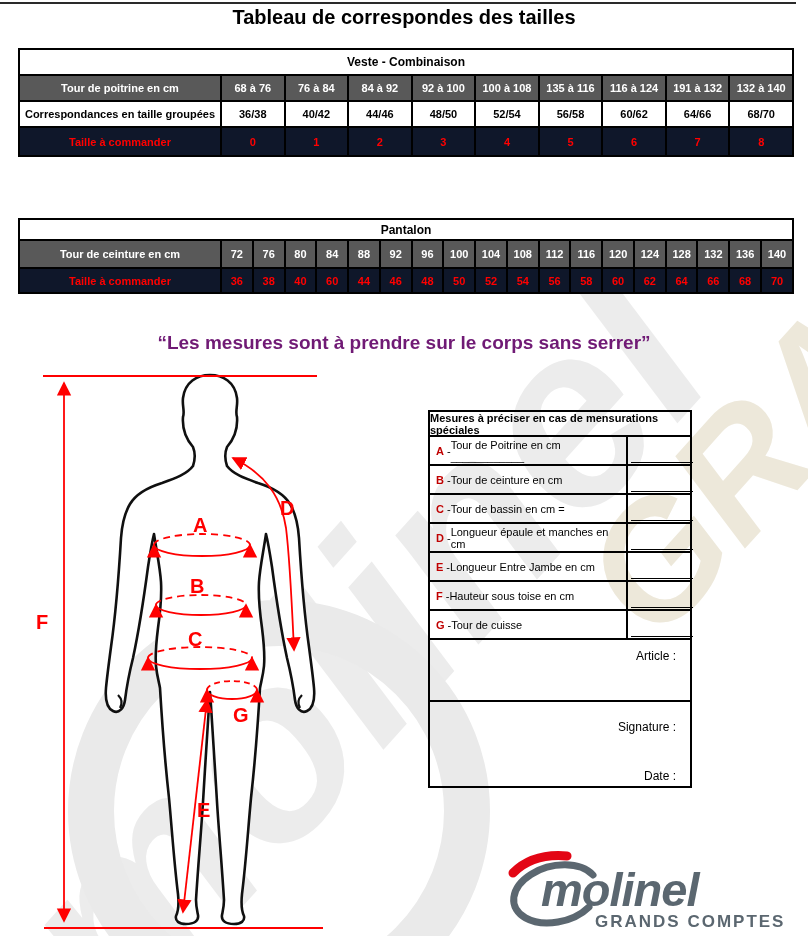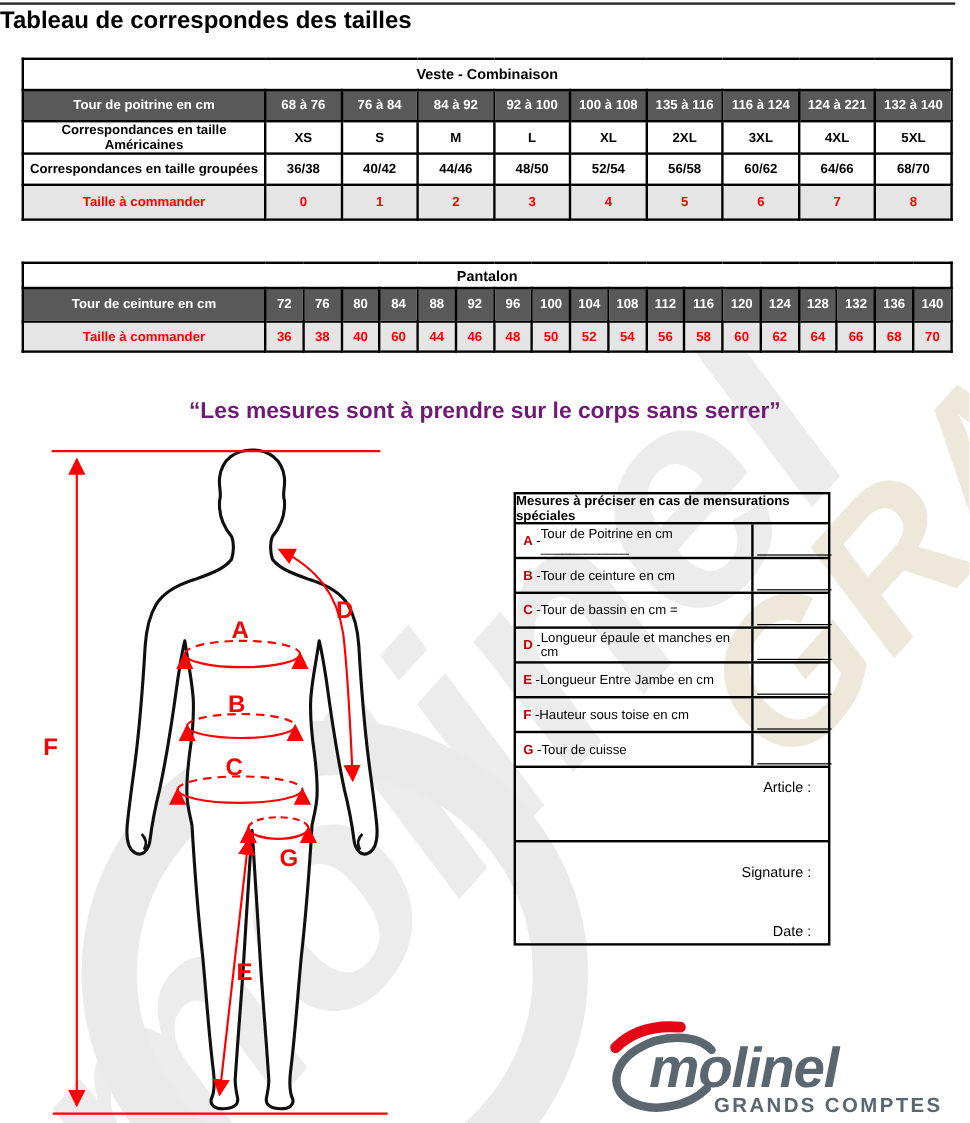--- a/index.html
+++ b/index.html
@@ -9,31 +9,31 @@
   .wm{position:absolute;z-index:0;white-space:nowrap;pointer-events:none;}
   .wm1{left:-50px;top:880px;font-size:255px;font-weight:bold;font-style:italic;
        color:#ececec;transform:rotate(-48deg);transform-origin:0 0;}
   .wm2{left:545px;top:545px;font-size:165px;font-weight:bold;font-style:italic;
        color:#ede8da;transform:rotate(-48deg);transform-origin:0 0;}
   .wm-circle{position:absolute;z-index:0;left:68px;top:600px;width:330px;height:330px;
        border:46px solid #eaeaea;border-radius:50%;pointer-events:none;}
   .content{position:relative;z-index:1;}
   
   .top-rule{position:absolute;left:0;top:2px;width:796px;height:2px;background:#2a2a2a;}
-  .doc-title{position:absolute;left:0;top:6px;width:808px;text-align:left;
+  .doc-title{position:absolute;left:0;top:6px;width:808px;text-align:center;
        font-size:20px;font-weight:bold;}
   
   table.sz{border-collapse:collapse;table-layout:fixed;position:absolute;left:18px;width:776px;}
   table.sz td{border:2px solid #000;text-align:center;vertical-align:middle;
        font-weight:bold;font-size:11px;padding:0;overflow:hidden;}
   #veste-table{top:48px;padding-left:48px;}
   #pantalon-table{top:218px;}
   tr.t-title td{font-size:12px;background:transparent;}
   tr.dark td{background:#595959;color:#fff;}
-  tr.order td{background:#e5e5e5;color:#ff0000;}
+  tr.order td{background:#0f172a;color:#ff0000;}
   td.lbl{font-size:11px;}
   
   .quote{position:absolute;left:0;top:332px;width:808px;text-align:center;
        font-size:19px;font-weight:bold;color:#701a75;}
   
   #diagram{position:absolute;left:30px;top:362px;}
   
   #form-box{position:absolute;left:428px;top:410px;width:264px;height:378px;
        border:2px solid #000;box-sizing:border-box;font-size:11px;}
   .f-header{height:23px;border-bottom:2px solid #000;display:flex;align-items:center;
@@ -77,35 +77,22 @@
         <tr class="dark" style="height:26px">
           <td class="lbl">Tour de poitrine en cm</td>
 
         <td>68 à 76</td>
             <td>76 à 84</td>
             <td>84 à 92</td>
             <td>92 à 100</td>
             <td>100 à 108</td>
             <td>135 à 116</td>
             <td>116 à 124</td>
-            <td>124 à 221</td>
+            <td>191 à 132</td>
             <td>132 à 140</td>
-          </tr>
-        <tr style="height:27px">
-          <td class="lbl">Correspondances en taille Américaines</td>
-
-        <td>XS</td>
-            <td>S</td>
-            <td>M</td>
-            <td>L</td>
-            <td>XL</td>
-            <td>2XL</td>
-            <td>3XL</td>
-            <td>4XL</td>
-            <td>5XL</td>
           </tr>
         <tr style="height:26px">
           <td class="lbl">Correspondances en taille groupées</td>
 
         <td>36/38</td>
             <td>40/42</td>
             <td>44/46</td>
             <td>48/50</td>
             <td>52/54</td>
             <td>56/58</td>

